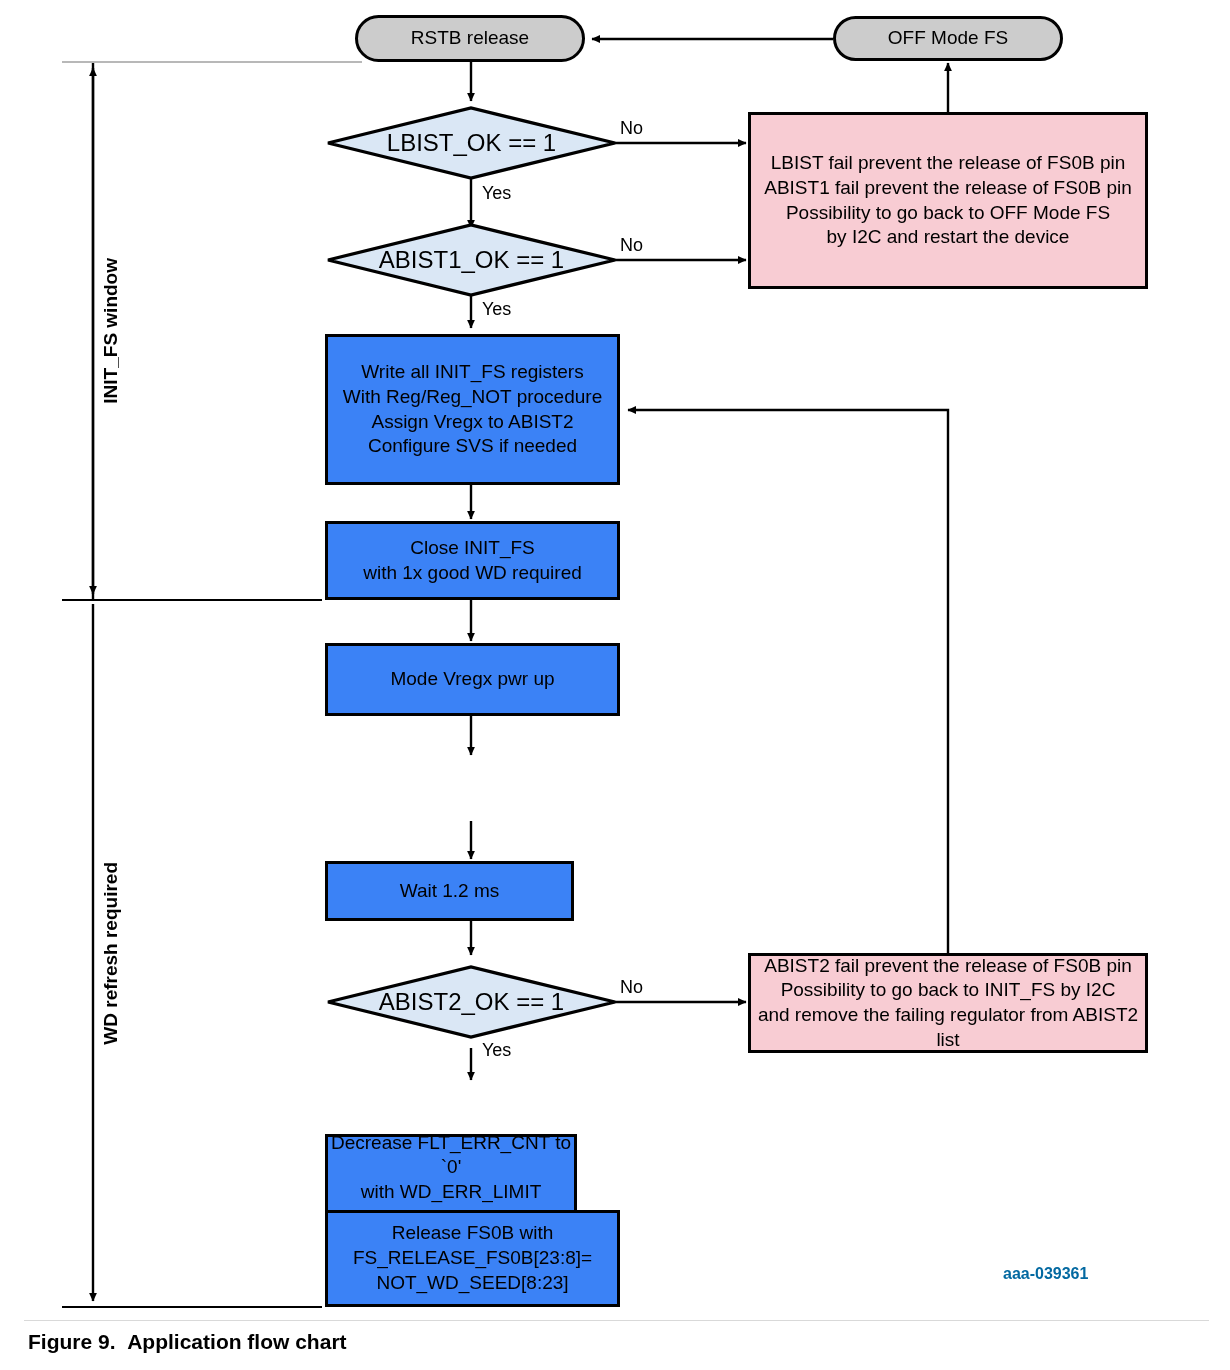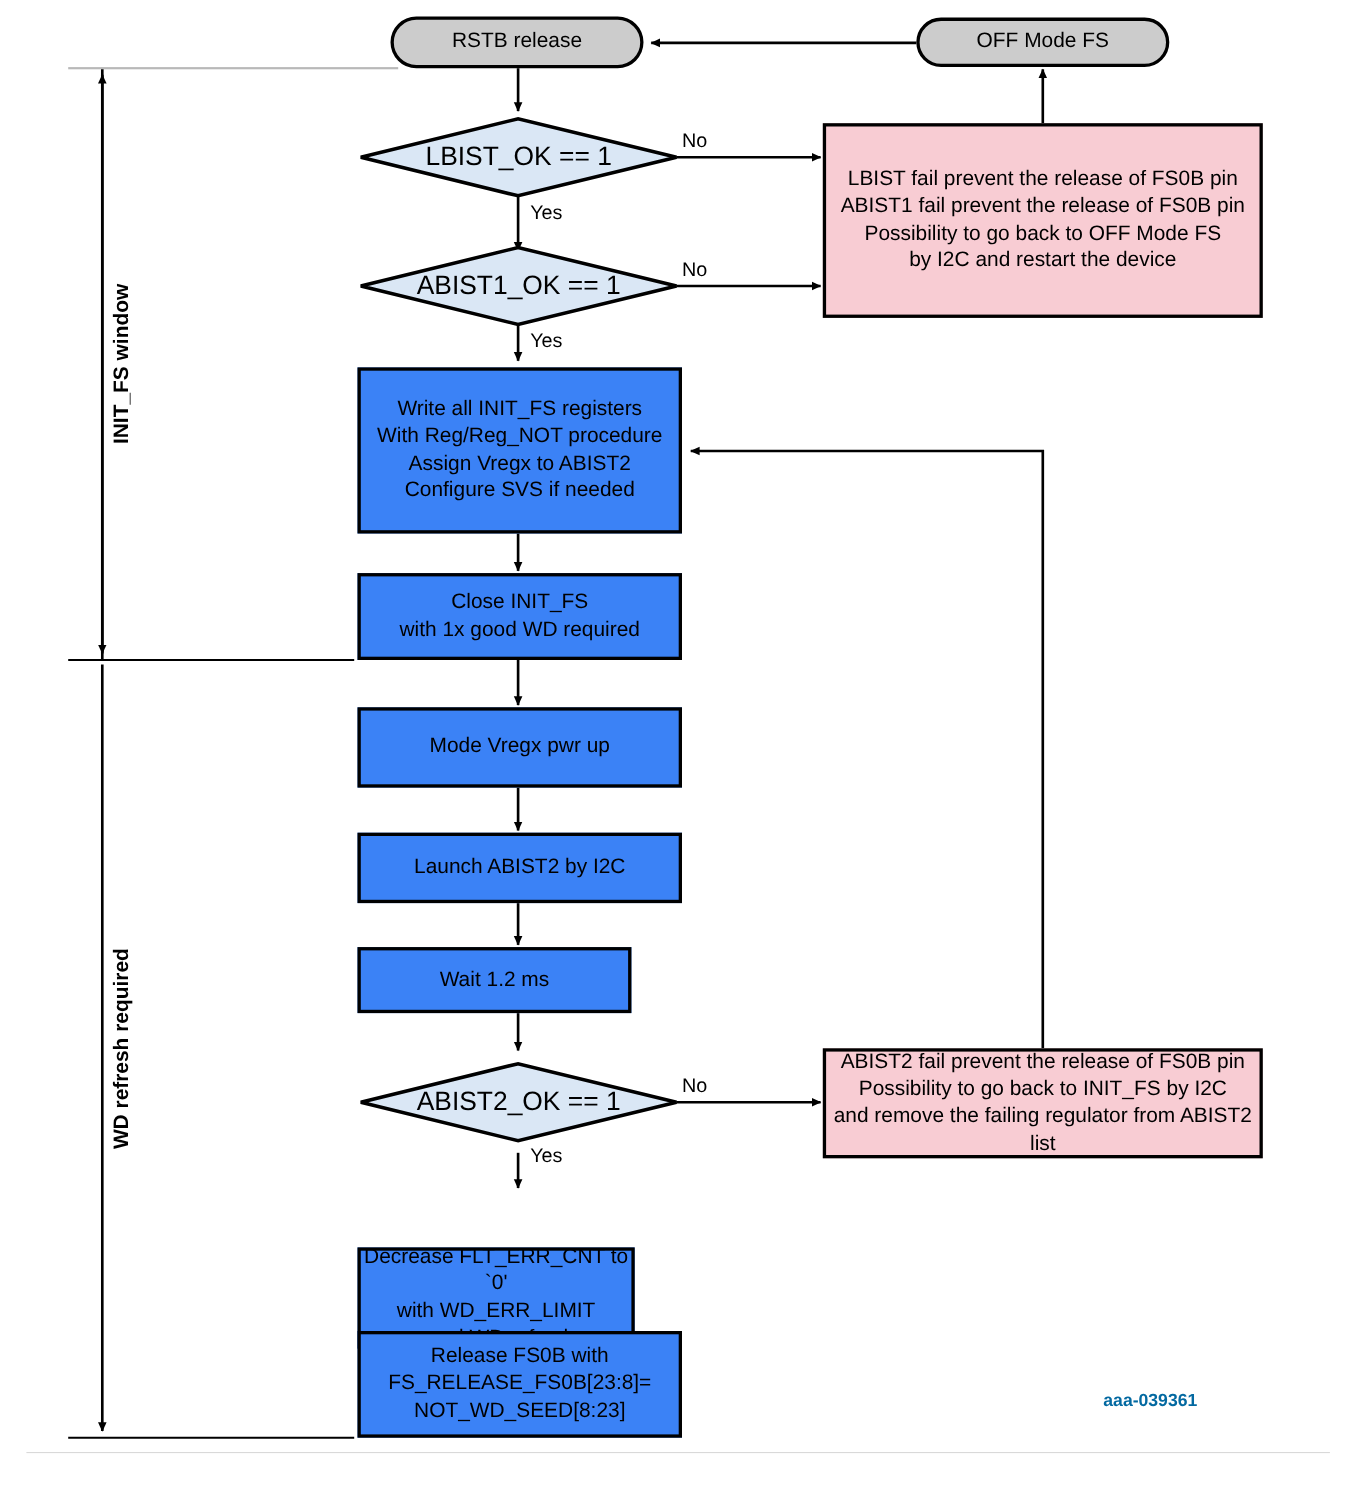--- a/index.html
+++ b/index.html
@@ -109,21 +109,20 @@
   <div class="node proc" style="left:325px;top:334px;width:295px;height:151px;white-space:pre-line;">Write all INIT_FS registers
 With Reg/Reg_NOT procedure
 Assign Vregx to ABIST2
 Configure SVS if needed</div>
 
   <div class="node proc" style="left:325px;top:521px;width:295px;height:79px;white-space:pre-line;">Close INIT_FS
 with 1x good WD required</div>
 
   <div class="node proc" style="left:325px;top:643px;width:295px;height:73px;white-space:pre-line;">Mode Vregx pwr up</div>
 
-  <div class="node proc" style="left:325px;top:757px;width:295px;height:64px;white-space:pre-line;">Launch ABIST2 by I2C</div>
 
   <div class="node proc" style="left:325px;top:861px;width:249px;height:60px;white-space:pre-line;">Wait 1.2 ms</div>
 
   <div class="node proc" style="left:325px;top:1134px;width:252px;height:92px;white-space:pre-line;">Decrease FLT_ERR_CNT to `0'
 with WD_ERR_LIMIT
 good WD refresh</div>
 
   <div class="node proc" style="left:325px;top:1210px;width:295px;height:97px;white-space:pre-line;">Release FS0B with
 FS_RELEASE_FS0B[23:8]=
 NOT_WD_SEED[8:23]</div>
@@ -138,14 +137,17 @@
 and remove the failing regulator from ABIST2 list</div>
 
   <div class="vlabel" style="left:100px;top:258px;">INIT_FS window</div>
 
   <div class="vlabel" style="left:100px;top:862px;">WD refresh required</div>
 
   <div class="figid" style="left:1003px;top:1265px;">aaa-039361</div>
 
   <div class="hrule" style="left:24px;top:1320px;width:1185px;height:1px;background:#d9d9d9;"></div>
 
+  <div class="caption" style="left:28px;top:1330px;">
+    <span>Figure 9.</span>&nbsp;&nbsp;<span>Application flow chart</span>
+  </div>
 
 </div>
 
 </body></html>

